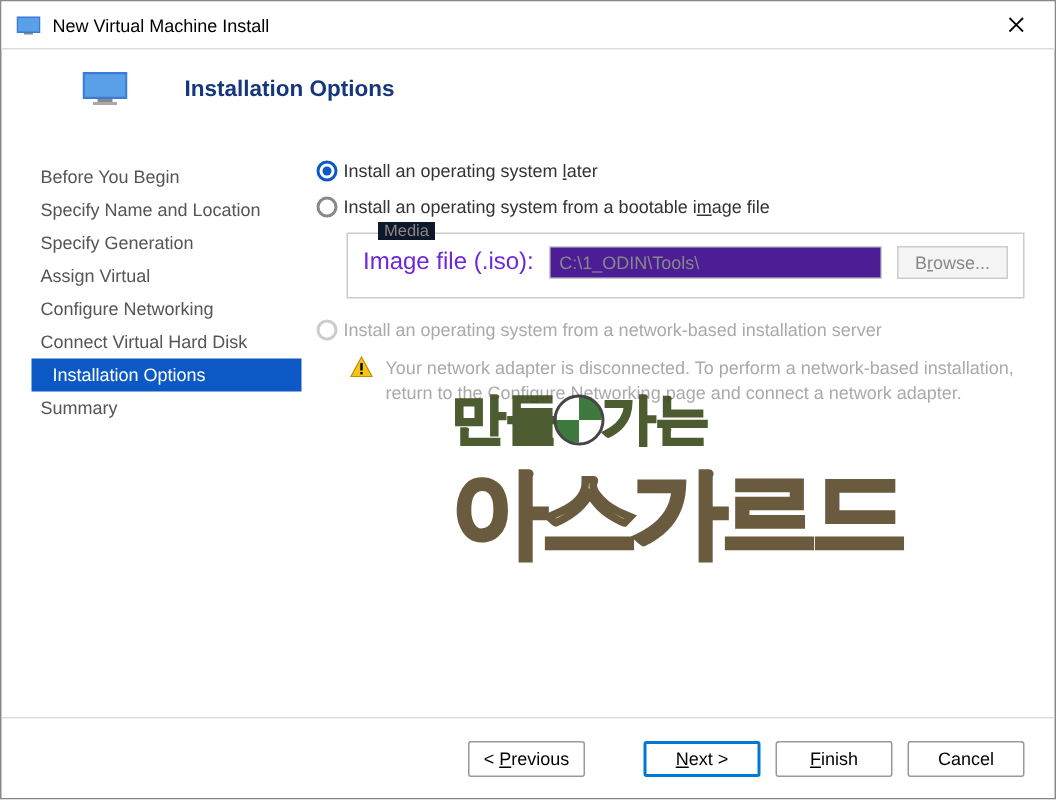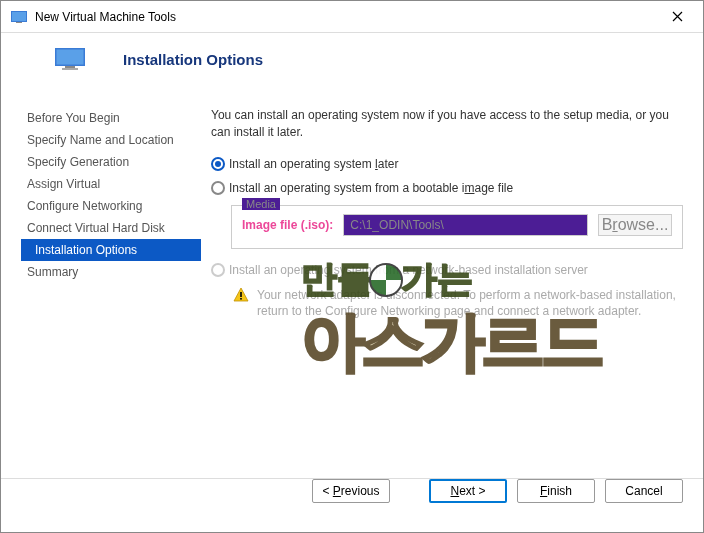--- a/index.html
+++ b/index.html
@@ -19,50 +19,50 @@
 .content { flex: 1; padding-top: 22px; font-size: 12px; color: #333; position: relative; }
 .intro { line-height: 1.4; margin-bottom: 16px; }
 .radio-row { display: flex; align-items: center; gap: 4px; margin-bottom: 10px; margin-left: 0; }
 .radio { width: 14px; height: 14px; border-radius: 50%; border: 2px solid #888; display: inline-flex; align-items: center; justify-content: center; flex-shrink: 0; }
 .radio.checked { border-color: #0c59c5; }
 .radio.checked::after { content: ''; width: 6px; height: 6px; background: #0c59c5; border-radius: 50%; }
 .radio.disabled { border-color: #ccc; }
 .radio-label { cursor: pointer; }
 .radio-label.disabled { color: #aaa; }
 .fieldset { border: 1px solid #ccc; margin: 4px 0 14px 20px; padding: 8px 10px 12px 10px; position: relative; }
-.fieldset-legend { position: absolute; top: -8px; left: 10px; background: #4c1d95; padding: 0 4px; font-size: 11px; color: #888; }
+.fieldset-legend { position: absolute; top: -8px; left: 20px; background: #0f172a; padding: 0 4px; font-size: 11px; color: #888; }
 .field-row { display: flex; align-items: center; gap: 10px; }
-.field-label { color: #ec4899; font-size: 12px; white-space: nowrap; font-weight: bold; }
+.field-label { color: #6d28d9; font-size: 16px; white-space: nowrap; }
 .field-input { flex: 1; height: 22px; border: 1px solid #ccc; background: #4c1d95; padding: 0 6px; font-size: 12px; color: #888; }
-.browse-btn { width: 74px; height: 22px; border: 1px solid #ccc; background: #f5f5f5; font-size: 16px; color: #888; cursor: default; }
+.browse-btn { width: 74px; height: 22px; border: 1px solid #ccc; background: #f5f5f5; font-size: 12px; color: #888; cursor: default; }
 .warn-row { display: flex; gap: 8px; margin-top: 6px; margin-left: 22px; }
 .warn-icon { width: 16px; height: 16px; flex-shrink: 0; }
 .warn-text { color: #aaa; font-size: 12px; line-height: 1.4; }
-.buttonbar { height: 54px; display: flex; align-items: flex-start; justify-content: flex-end; gap: 10px; padding: 0 20px; border-top: 1px solid #ddd; }
+.buttonbar { height: 54px; display: flex; align-items: center; justify-content: flex-end; gap: 10px; padding: 0 20px; border-top: 1px solid #ddd; }
 .btn { min-width: 78px; height: 24px; border: 1px solid #999; background: #fff; font-size: 12px; cursor: pointer; border-radius: 2px; }
 .btn.default { border: 2px solid #0078d4; margin-left: 29px; }
 .u { text-decoration: underline; }
 .watermark { position: absolute; top: 170px; left: 90px; pointer-events: none; opacity: 0.9; }
 .wm-top { display: flex; align-items: center; gap: 2px; }
 .wm-c { font-size: 36px; font-weight: 900; color: #6b7a45; -webkit-text-stroke: 2px #3a4a1a; letter-spacing: -2px; }
 .wm-bot { display: flex; align-items: center; gap: 2px; margin-top: -6px; }
 .wm-c2 { font-size: 64px; font-weight: 900; color: #d5c9a8; -webkit-text-stroke: 3px #5a4a2a; letter-spacing: -6px; }
 .wm-circle { width: 34px; height: 34px; border-radius: 50%; background: conic-gradient(#2a6b2a 0 90deg, #fff 90deg 180deg, #2a6b2a 180deg 270deg, #fff 270deg); border: 2px solid #333; display: inline-block; vertical-align: middle; margin: 0 -4px; }
 </style>
 </head>
 <body>
 
 <div class="window">
   <div class="titlebar">
     <svg class="titlebar-icon" viewBox="0 0 16 16">
       <rect x="0" y="2" width="16" height="11" fill="#3a7bd5"></rect>
       <rect x="1" y="3" width="14" height="9" fill="#5aa0e8"></rect>
       <rect x="5" y="13" width="6" height="1" fill="#888"></rect>
     </svg>
-    <span class="titlebar-text">New Virtual Machine Tools</span>
+    <span class="titlebar-text">New Virtual Machine Install</span>
     <div class="close-btn">
       <svg width="11" height="11" viewBox="0 0 11 11">
           <path d="M1 1 L10 10 M10 1 L1 10" stroke="#000" stroke-width="1.2"></path>
         </svg>
     </div>
   </div>
 
   <div class="header-area">
     <svg class="header-icon" viewBox="0 0 30 22">
       <rect x="0" y="0" width="30" height="18" fill="#3a7bd5"></rect>
@@ -79,21 +79,20 @@
       <div class="sidebar-item">Specify Name and Location</div>
       <div class="sidebar-item">Specify Generation</div>
       <div class="sidebar-item">Assign Virtual</div>
       <div class="sidebar-item">Configure Networking</div>
       <div class="sidebar-item">Connect Virtual Hard Disk</div>
       <div class="sidebar-item selected">Installation Options</div>
       <div class="sidebar-item">Summary</div>
     </div>
 
     <div class="content">
-      <div class="intro">You can install an operating system now if you have access to the setup media, or you can install it later.</div>
 
       <div class="radio-row">
         <span class="radio checked"></span>
         <span class="radio-label"><span>Install an operating system </span><span class="u">l</span><span>ater</span></span>
       </div>
 
       <div class="radio-row">
         <span class="radio"></span>
         <span class="radio-label"><span>Install an operating system from a bootable i</span><span class="u">m</span><span>age file</span></span>
       </div>

